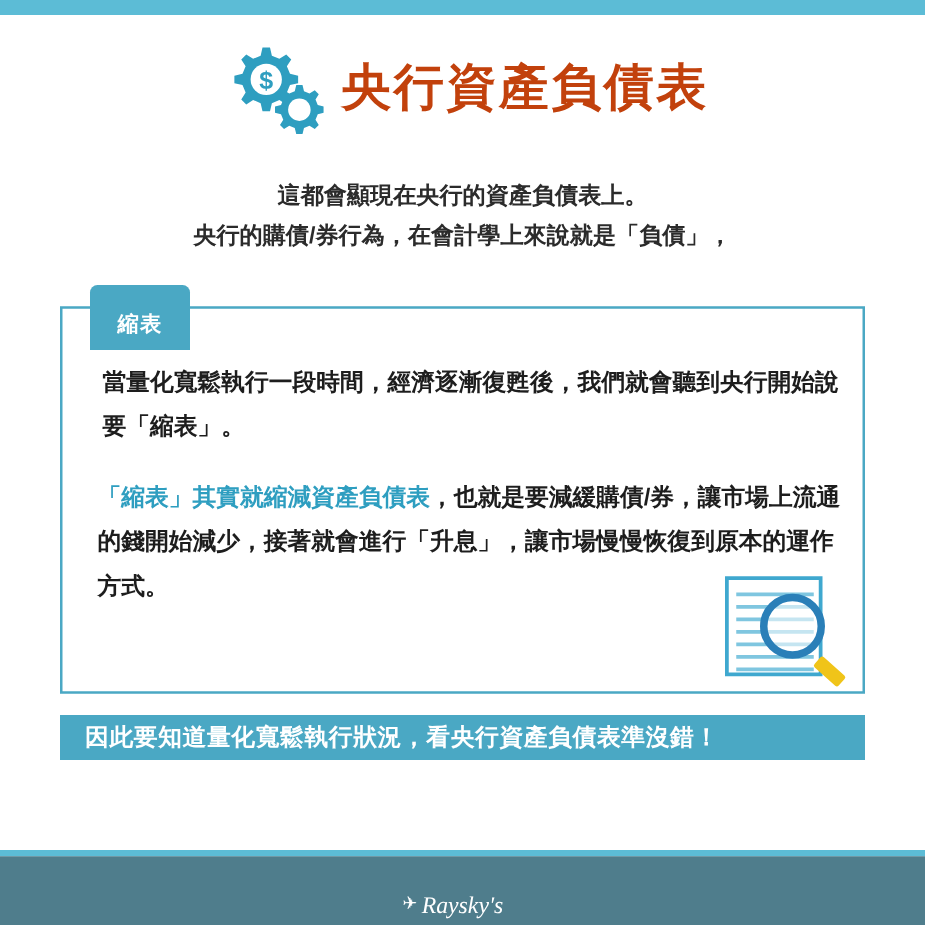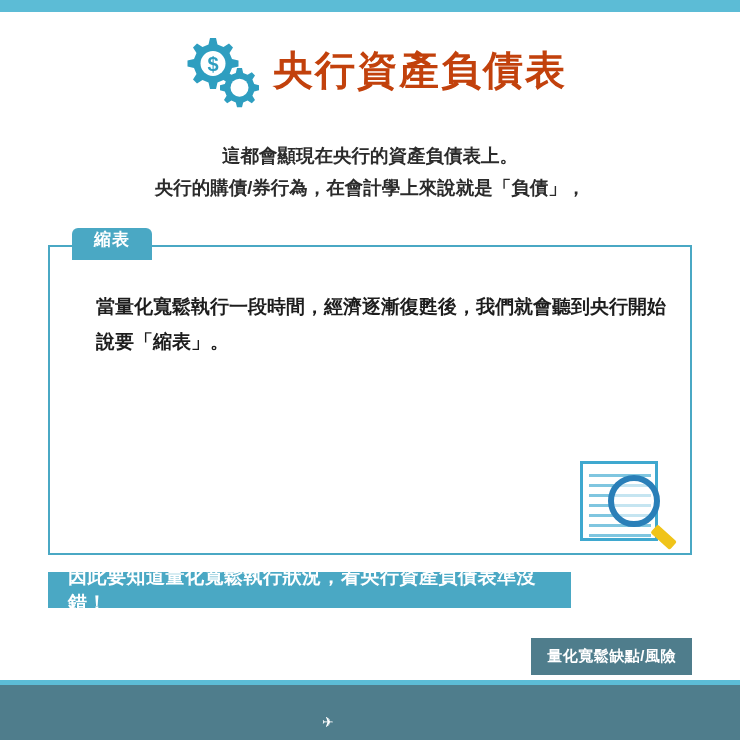--- a/index.html
+++ b/index.html
@@ -83,34 +83,34 @@
     border: 2px solid #4aa8c4;
     background: #ffffff;
   }
   .tab {
     position: absolute;
     top: -19px; left: 22px;
     background: #4aa8c4;
     color: #ffffff;
     font-size: 17px;
     font-weight: bold;
-    padding: 0 22px 9px 22px;
+    padding: 20px 22px 9px 22px;
     border-radius: 6px 6px 0 0;
     letter-spacing: 1px;
   }
   .card-body {
     position: absolute;
     top: 42px; left: 28px;
     width: 596px;
     font-size: 19px;
     line-height: 1.85;
     color: #1d1d1d;
     font-weight: bold;
   }
-  .p1 { margin: 0 0 22px 18px; }
+  .p1 { margin: 0 0 22px 4px; }
   .p2 { margin: 0; }
   .hl { color: #2e9ec0; }
 
   
   .illus {
     position: absolute;
     right: 6px;
     bottom: 0px;
     width: 104px; height: 92px;
   }
@@ -143,21 +143,21 @@
     background: #f0c419;
     transform: rotate(42deg);
     transform-origin: left center;
     border-radius: 2px;
   }
 
   
   .banner {
     position: absolute;
     top: 572px; left: 48px;
-    width: 523px;
+    width: 644px;
     height: 36px;
     background: #4aa8c4;
     color: #ffffff;
     font-size: 19px;
     font-weight: bold;
     display: flex;
     align-items: center;
     padding-left: 20px;
     letter-spacing: 0.5px;
   }
@@ -228,41 +228,42 @@
   <div class="intro">
     <div>這都會顯現在央行的資產負債表上。</div>
     <div>央行的購債/券行為，在會計學上來說就是「負債」，</div>
   </div>
 
   <div class="card">
     <div class="tab">縮表</div>
 
     <div class="card-body">
       <p class="p1">當量化寬鬆執行一段時間，經濟逐漸復甦後，我們就會聽到央行開始說要「縮表」。</p>
+      <p class="p2"><span class="hl">「縮表」其實就縮減資產負債表</span><span>，也就是要減緩購債/券，讓市場上流通的錢開始減少，接著就會進行「升息」，讓市場慢慢恢復到原本的運作方式。</span></p>
     </div>
 
     <div class="illus">
       <div class="doc">
         <div class="line" style="top:10px"></div>
         <div class="line" style="top:20px"></div>
         <div class="line" style="top:30px"></div>
         <div class="line" style="top:40px"></div>
         <div class="line" style="top:50px"></div>
         <div class="line" style="top:60px"></div>
         <div class="line" style="top:70px"></div>
       </div>
       <div class="handle"></div>
       <div class="lens"></div>
     </div>
   </div>
 
   <div class="banner">因此要知道量化寬鬆執行狀況，看央行資產負債表準沒錯！</div>
 
-  <div class="chip">量化寬鬆缺點/風險</div>
 
   <div class="bar-bottom-accent"></div>
   <div class="bar-bottom"></div>
 
   <div class="footer-logo">
+    <div class="logo-main">Raysky's</div>
     <div class="logo-mark">✈</div>
   </div>
 
 </div>
 
 </body></html>

